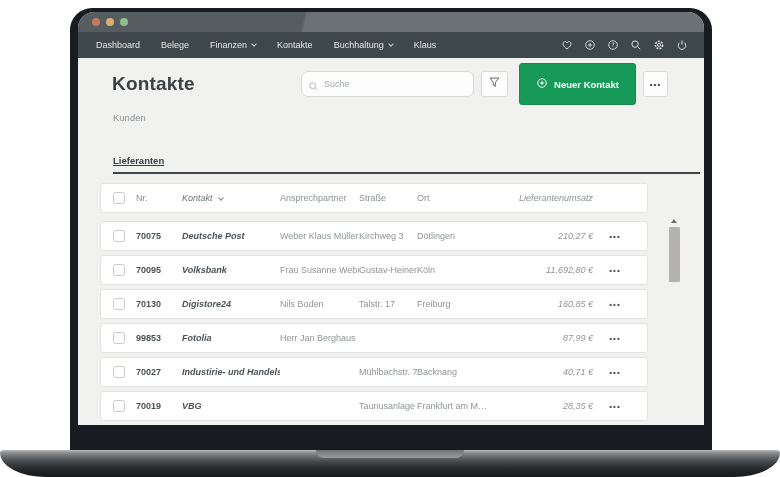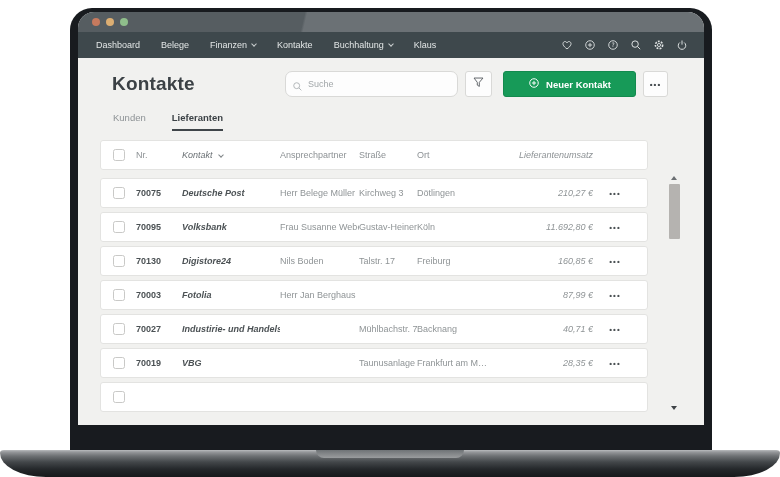--- a/index.html
+++ b/index.html
@@ -39,30 +39,30 @@
   .head-row { display:flex; align-items:center; margin:4px 0 0 12px; height:28px; }
   .page-title { font-size:19px; font-weight:bold; color:#3b4145; letter-spacing:.2px; }
   .search-wrap { position:relative; margin-left:auto; }
   .search-input { width:173px; height:26px; border:1px solid #d9d9d7; border-radius:7px;
     background:#fdfdfd; font-size:9px; color:#5a6064; padding:0 8px 0 22px; outline:none;
     font-family:"Liberation Sans","DejaVu Sans",sans-serif; }
   .search-input::placeholder { color:#a2a7a9; }
   .search-glyph { position:absolute; left:7px; top:7px; }
   .btn { display:flex; align-items:center; justify-content:center; border-radius:3px; cursor:pointer; }
   .filter-btn { width:27px; height:26px; background:#fdfdfd; border:1px solid #d9d9d7; margin-left:7px; }
-  .new-btn { height:26px; padding:0 24px; margin-left:11px; background:#179a58; border:1px solid #138a4e;
+  .new-btn { height:42px; padding:0 16px; margin-left:11px; background:#179a58; border:1px solid #138a4e;
     color:#ffffff; font-size:9.5px; font-weight:bold; gap:6px; white-space:nowrap; }
   .more-btn { width:25px; height:26px; background:#fdfdfd; border:1px solid #d9d9d7; margin-left:7px;
     color:#3f4549; font-size:8px; letter-spacing:1px; font-weight:bold; }
   .right-pad { width:36px; flex:0 0 36px; }
 
   
-  .tabs { display:flex; gap:26px; margin:14px 4px 0 13px; font-size:9.5px; }
+  .tabs { display:flex; gap:26px; margin:14px 4px 0 13px; font-size:9.5px;flex-direction:column; }
   .tab { color:#8d9295; padding-bottom:6px; cursor:pointer; }
-  .tab.active { color:#3b4145; font-weight:bold; border-bottom:2px solid #3f4549; }
+  .tab.active { color:#3b4145; font-weight:bold; border-bottom:2px solid #3f4549;text-decoration:underline; }
 
   
   .table-wrap { display:flex; margin-top:9px;gap:17px; }
   .cards { width:548px; }
   .card { background:#ffffff; border:1px solid #e3e3e1; border-radius:3px; height:30px;
     display:flex; align-items:center; padding:0 10px 0 12px; font-size:9px; }
   .card.hdr { color:#8d9295; margin-bottom:8px; }
   .card.row { margin-bottom:4px; cursor:pointer; }
   .cb { width:12px; height:12px; flex:0 0 12px; border:1px solid #c9c9c7; border-radius:2.5px;
     background:#fff; margin-right:11px; cursor:pointer; }
@@ -200,21 +200,21 @@
               <span class="c str">Straße</span>
               <span class="c ort">Ort</span>
               <span class="c ums">Lieferantenumsatz</span>
               <span class="acts">•••</span>
             </div>
             <div>
                 <div class="card row">
                   <span class="cb"></span>
                   <span class="c nr">70075</span>
                   <span class="c kon">Deutsche Post</span>
-                  <span class="c ans">Herr Belege Müller</span>
+                  <span class="c ans">Weber Klaus Müller</span>
                   <span class="c str">Kirchweg 3</span>
                   <span class="c ort">Dötlingen</span>
                   <span class="c ums">210,27 €</span>
                   <span class="acts">•••</span>
                 </div>
                 <div class="card row">
                   <span class="cb"></span>
                   <span class="c nr">70095</span>
                   <span class="c kon">Volksbank</span>
                   <span class="c ans">Frau Susanne Weber…</span>
@@ -228,21 +228,21 @@
                   <span class="c nr">70130</span>
                   <span class="c kon">Digistore24</span>
                   <span class="c ans">Nils Boden</span>
                   <span class="c str">Talstr. 17</span>
                   <span class="c ort">Freiburg</span>
                   <span class="c ums">160,85 €</span>
                   <span class="acts">•••</span>
                 </div>
                 <div class="card row">
                   <span class="cb"></span>
-                  <span class="c nr">70003</span>
+                  <span class="c nr">99853</span>
                   <span class="c kon">Fotolia</span>
                   <span class="c ans">Herr Jan Berghaus</span>
                   <span class="c str"></span>
                   <span class="c ort"></span>
                   <span class="c ums">87,99 €</span>
                   <span class="acts">•••</span>
                 </div>
                 <div class="card row">
                   <span class="cb"></span>
                   <span class="c nr">70027</span>

